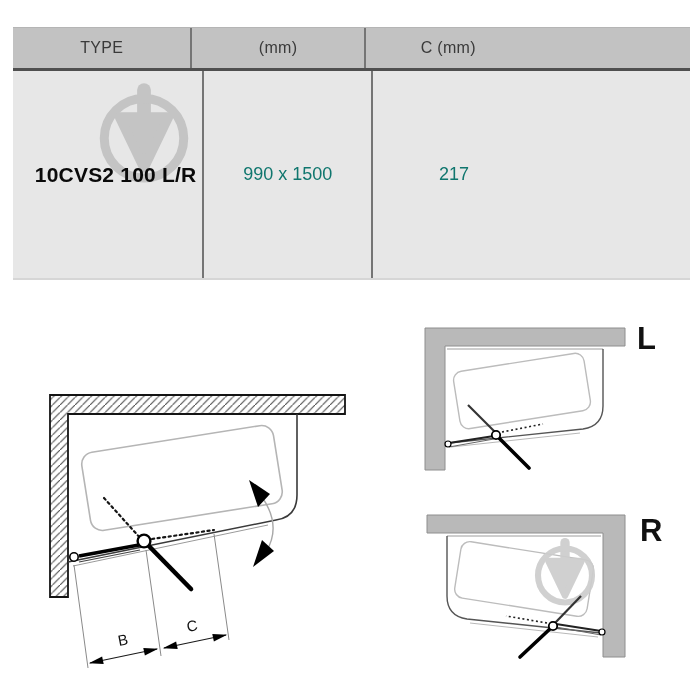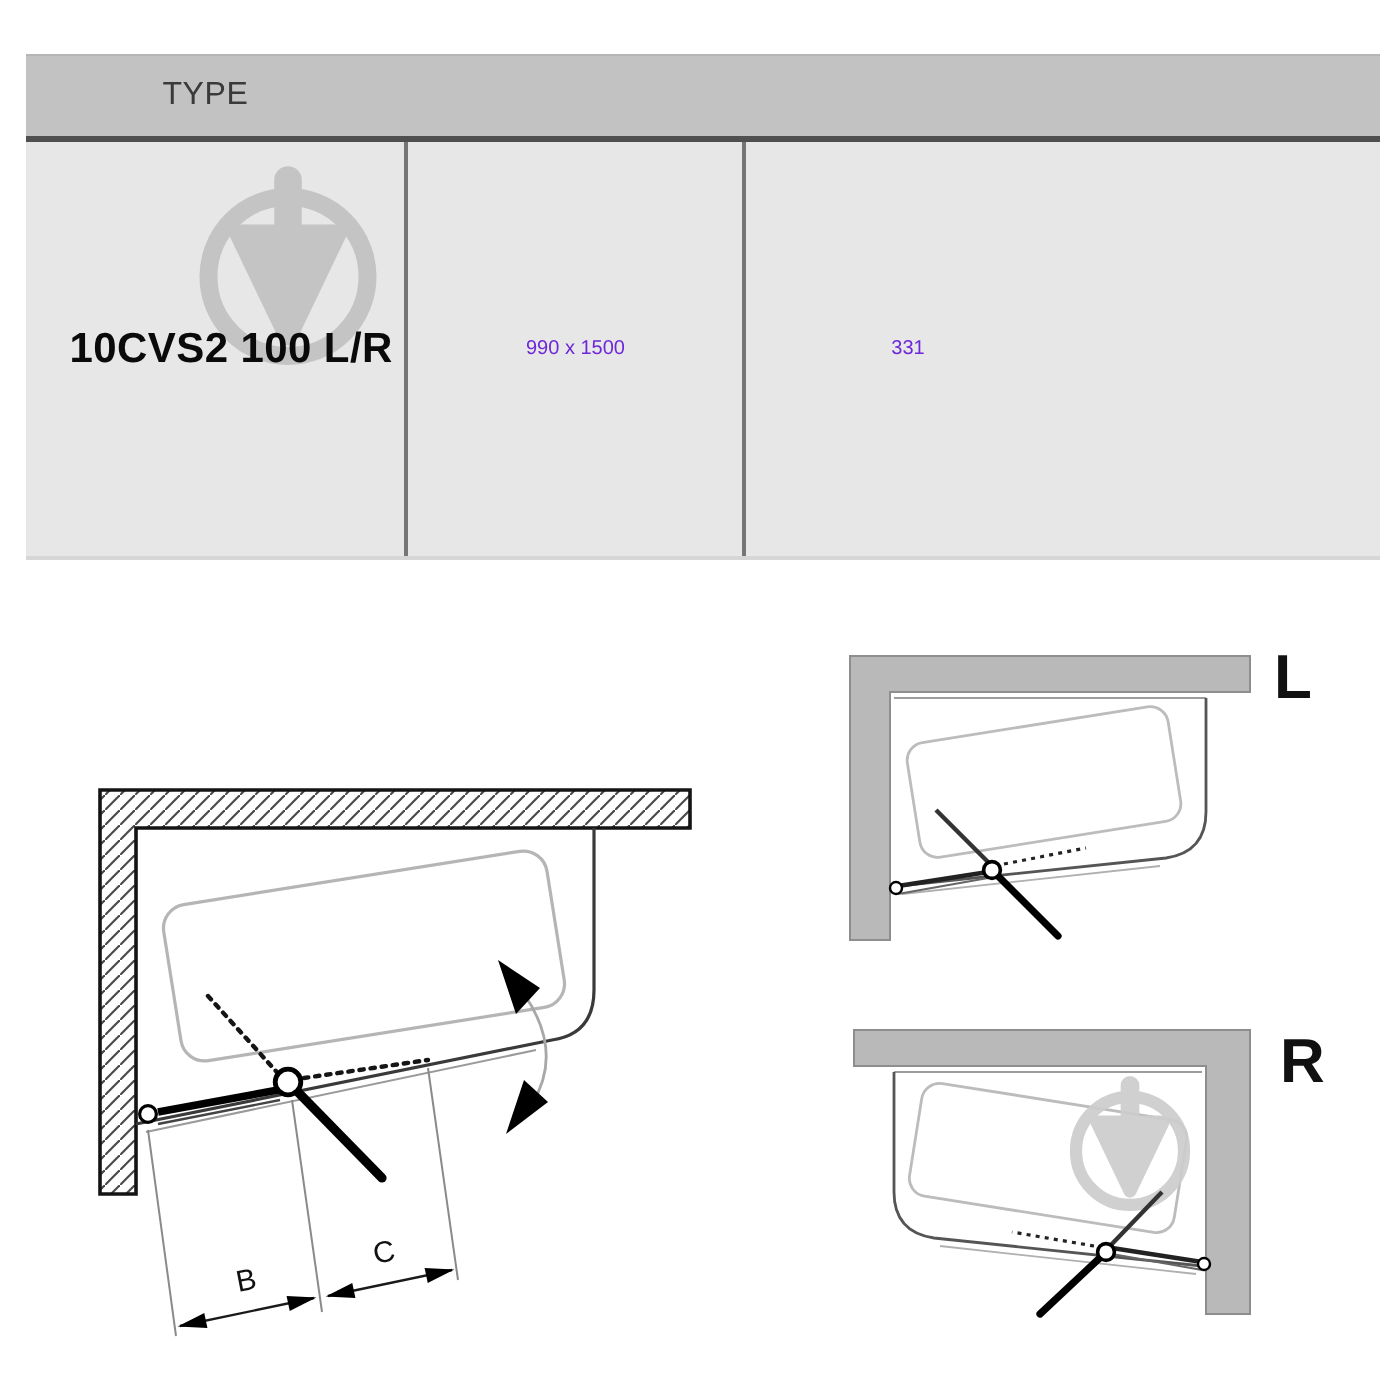--- a/index.html
+++ b/index.html
@@ -9,47 +9,49 @@
     font-family:"Liberation Sans", sans-serif;
   }
   
   .spec-table{position:absolute;left:13px;top:27px;width:677px;}
   .tbl-row{display:grid;grid-template-columns:26.5% 25.6% 24.4% 23.5%;}
   .tbl-head{height:40px;background:#c2c2c2;border-top:1px solid #b5b5b5;border-bottom:3px solid #4f4f4f;}
   .tbl-body{height:207px;background:#e7e7e7;border-bottom:2px solid #d6d6d6;padding-left:16px;}
   .cell{display:flex;align-items:center;justify-content:center;position:relative;}
   .tbl-row .cell:not(:last-child){border-right:2px solid #757575;}
   .hcell{font-size:16px;color:#3a3a3a;letter-spacing:.3px;}
-  .vcell{font-size:10px;color:#6d28d9;}
+  .vcell{font-size:18px;color:#0f766e;}
   .type-cell{font-size:21px;font-weight:bold;color:#0a0a0a;letter-spacing:.2px;}
   .type-label{position:relative;z-index:2;}
   .wm-table{position:absolute;left:62px;top:12px;z-index:1;}
   
   .diagram-layer{position:absolute;left:0;top:283px;}
   text{font-family:"Liberation Sans", sans-serif;}
   .variant-label{font-weight:bold;font-size:31px;fill:#111;}
   .dim-label{font-size:15px;fill:#111;}
 </style>
 </head>
 <body>
 
 <div class="spec-table">
   <div class="tbl-row tbl-head">
     <div class="cell hcell">TYPE</div>
+    <div class="cell hcell">(mm)</div>
+    <div class="cell hcell">C (mm)</div>
   </div>
   <div class="tbl-row tbl-body">
     <div class="cell type-cell">
 
       <svg class="wm-table" width="106" height="101" viewBox="0 0 100 95" style="color:#c4c4c4">
         <use href="#wm"></use>
       </svg>
       <span class="type-label">10CVS2 100 L/R</span>
     </div>
     <div class="cell vcell">990 x 1500</div>
-    <div class="cell vcell">331</div>
+    <div class="cell vcell">217</div>
   </div>
 </div>
 
 <svg class="diagram-layer" width="700" height="417" viewBox="0 283 700 417">
   <defs>
     <pattern id="hatch" patternUnits="userSpaceOnUse" width="7.5" height="7.5">
       <line x1="-1" y1="8.5" x2="8.5" y2="-1" stroke="#4a4a4a" stroke-width="1.1"></line>
     </pattern>
     <marker id="arr" viewBox="0 0 12 8" refX="11" refY="4" markerWidth="13" markerHeight="8" orient="auto-start-reverse">
       <path d="M12,4 L0,0.8 L0,7.2 Z" fill="#000"></path>

